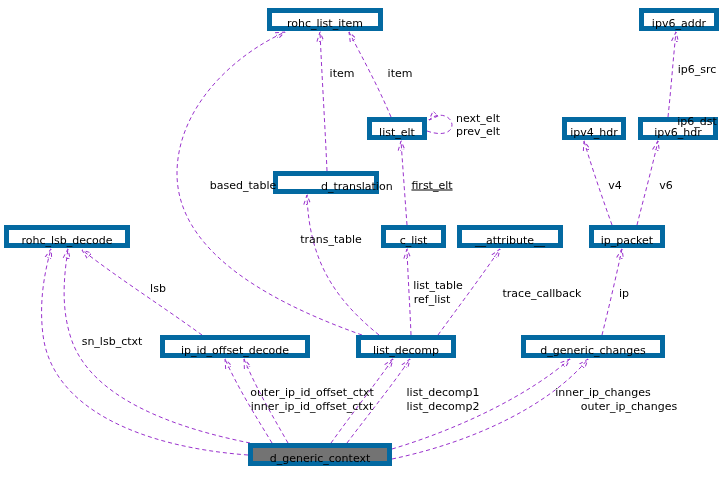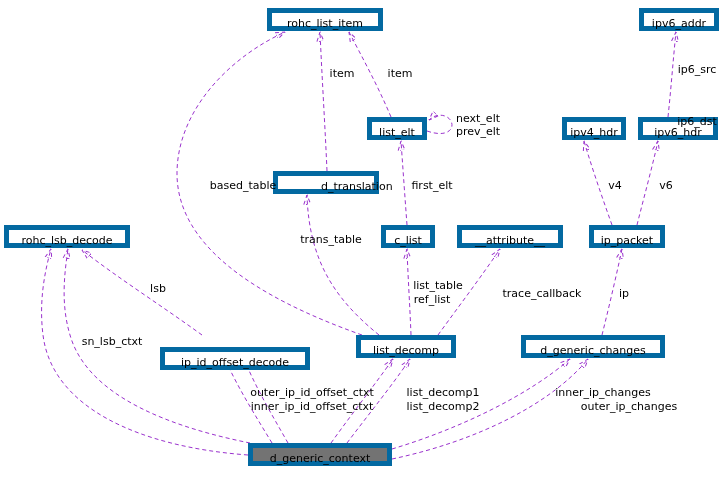--- a/index.html
+++ b/index.html
@@ -56,33 +56,33 @@
     <path d="M 392 459 C 478 441, 552 403, 588 359" marker-end="url(#arrow)"></path>
   </svg>
 
   <div class="node" style="left:267px; top:8px;   width:116px;">rohc_list_item</div>
   <div class="node" style="left:639px; top:8px;   width:80px;">ipv6_addr</div>
   <div class="node" style="left:367px; top:117px; width:60px;">list_elt</div>
   <div class="node" style="left:562px; top:117px; width:64px;">ipv4_hdr</div>
   <div class="node" style="left:630px; top:117px; width:80px;margin-left:8px;">ipv6_hdr</div>
   <div class="node" style="left:273px; top:171px; width:106px;padding-left:43px;">d_translation</div>
   <div class="node" style="left:4px;   top:225px; width:126px;">rohc_lsb_decode</div>
-  <div class="node" style="left:381px; top:225px; width:54px;">c_list</div>
+  <div class="node" style="left:381px; top:225px; width:65px;">c_list</div>
   <div class="node" style="left:589px; top:225px; width:76px;">ip_packet</div>
   <div class="node" style="left:457px; top:225px; width:106px;">__attribute__</div>
-  <div class="node" style="left:160px; top:347px; width:150px;">ip_id_offset_decode</div>
+  <div class="node" style="left:160px; top:335px; width:150px;">ip_id_offset_decode</div>
   <div class="node" style="left:356px; top:335px; width:100px;">list_decomp</div>
   <div class="node" style="left:521px; top:335px; width:144px;">d_generic_changes</div>
   <div class="node node-highlight" style="left:248px; top:443px; width:144px;">d_generic_context</div>
 
   <div class="elabel" style="left:342px; top:73px;">item</div>
   <div class="elabel" style="left:400px; top:73px;">item</div>
   <div class="elabel" style="left:478px; top:118px;">next_elt</div>
   <div class="elabel" style="left:478px; top:131px;">prev_elt</div>
-  <div class="elabel" style="left:432px; top:185px;">first_elt</div>
+  <div class="elabel" style="left:432px; top:185px;text-decoration:underline;">first_elt</div>
   <div class="elabel" style="left:215px; top:185px;margin-left:28px;">based_table</div>
   <div class="elabel" style="left:331px; top:239px;">trans_table</div>
   <div class="elabel" style="left:438px; top:285px;">list_table</div>
   <div class="elabel" style="left:432px; top:299px;">ref_list</div>
   <div class="elabel" style="left:542px; top:293px;">trace_callback</div>
   <div class="elabel" style="left:615px; top:185px;">v4</div>
   <div class="elabel" style="left:666px; top:185px;">v6</div>
   <div class="elabel" style="left:697px; top:69px;">ip6_src</div>
   <div class="elabel" style="left:697px; top:83px;margin-top:38px;">ip6_dst</div>
   <div class="elabel" style="left:624px; top:293px;">ip</div>

